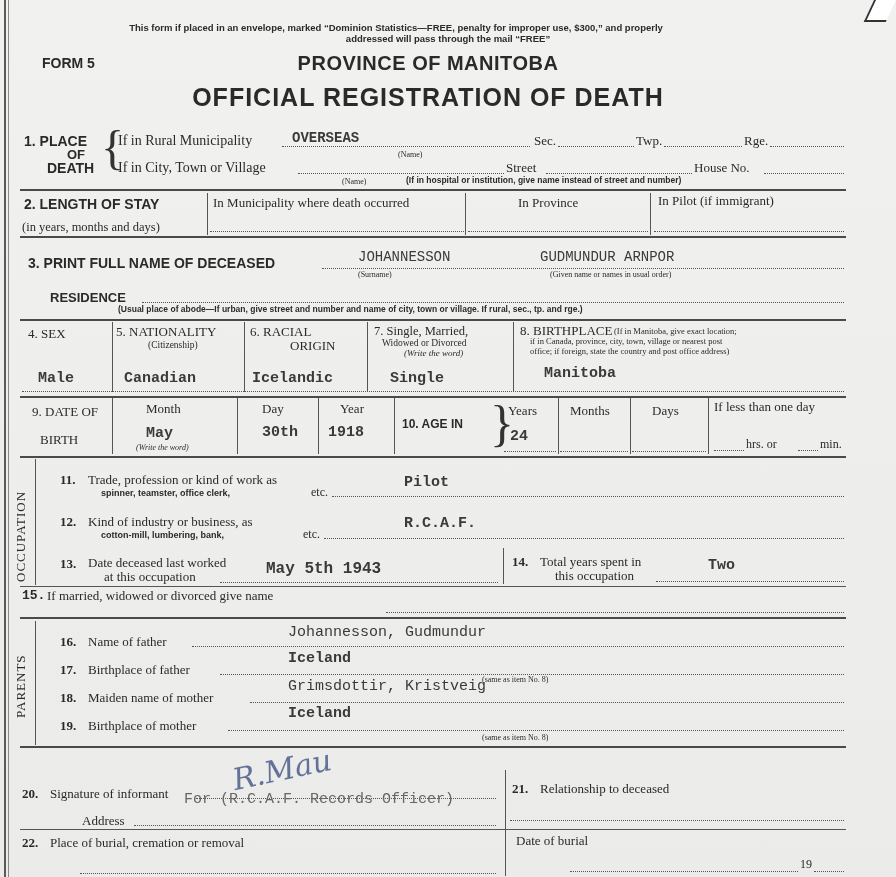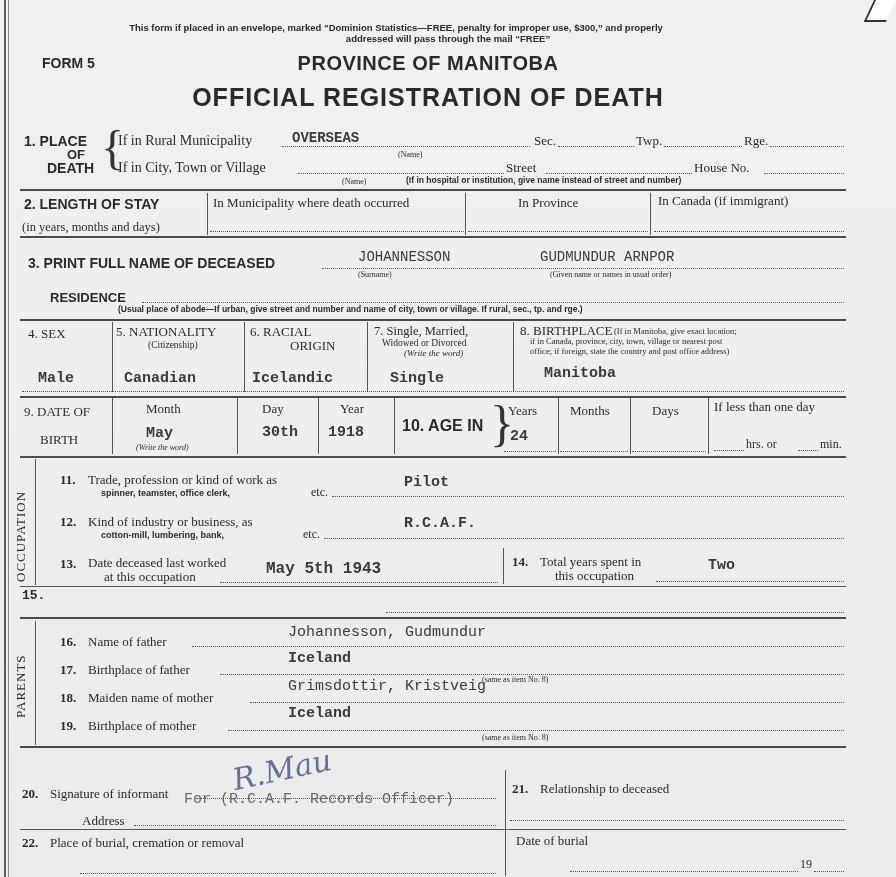--- a/index.html
+++ b/index.html
@@ -69,21 +69,21 @@
 
   <div class="hline" style="left:20px;top:189px;width:826px;"></div>
 
   <div class="abs sans bold" style="left:24px;top:196px;font-size:14px;">2. LENGTH OF STAY</div>
   <div class="abs" style="left:22px;top:220px;font-size:12.5px;">(in years, months and days)</div>
   <div class="vline" style="left:207px;top:193px;height:42px;"></div>
   <div class="abs" style="left:213px;top:195px;font-size:13px;">In Municipality where death occurred</div>
   <div class="vline" style="left:465px;top:193px;height:42px;"></div>
   <div class="abs" style="left:518px;top:195px;font-size:13px;">In Province</div>
   <div class="vline" style="left:650px;top:193px;height:42px;"></div>
-  <div class="abs" style="left:658px;top:193px;font-size:13px;">In Canada (if immigrant)</div>
+  <div class="abs" style="left:658px;top:193px;font-size:13px;">In Pilot (if immigrant)</div>
   <div class="dots" style="left:210px;top:231px;width:254px;"></div>
   <div class="dots" style="left:468px;top:231px;width:180px;"></div>
   <div class="dots" style="left:654px;top:231px;width:190px;"></div>
   <div class="hline" style="left:20px;top:236px;width:826px;"></div>
 
   <div class="abs sans bold" style="left:28px;top:255px;font-size:14px;">3. PRINT FULL NAME OF DECEASED</div>
   <div class="dots" style="left:322px;top:268px;width:522px;"></div>
   <div class="abs typed" style="left:358px;top:249px;font-size:14px;font-weight:normal;">JOHANNESSON</div>
   <div class="abs typed" style="left:540px;top:249px;font-size:14px;font-weight:normal;">GUDMUNDUR ARNPOR</div>
   <div class="abs tiny" style="left:358px;top:270px;">(Surname)</div>
@@ -112,34 +112,34 @@
   <div class="abs typed" style="left:390px;top:370px;font-size:15px;">Single</div>
   <div class="vline" style="left:513px;top:322px;height:70px;"></div>
   <div class="abs" style="left:520px;top:323px;font-size:13px;">8. BIRTHPLACE</div>
   <div class="abs" style="left:614px;top:326px;font-size:8.5px;">(If in Manitoba, give exact location;</div>
   <div class="abs" style="left:530px;top:336px;font-size:8.5px;">if in Canada, province, city, town, village or nearest post</div>
   <div class="abs" style="left:530px;top:346px;font-size:8.5px;">office; if foreign, state the country and post office address)</div>
   <div class="abs typed" style="left:544px;top:365px;font-size:15px;">Manitoba</div>
   <div class="dots" style="left:22px;top:391px;width:822px;"></div>
   <div class="hline" style="left:20px;top:396px;width:826px;"></div>
 
-  <div class="abs" style="left:24px;top:404px;font-size:13px;">9. DATE OF</div>
+  <div class="abs" style="left:32px;top:404px;font-size:13px;">9. DATE OF</div>
   <div class="abs" style="left:40px;top:432px;font-size:13px;">BIRTH</div>
   <div class="vline" style="left:112px;top:398px;height:56px;"></div>
   <div class="abs" style="left:146px;top:401px;font-size:13px;">Month</div>
   <div class="abs typed" style="left:146px;top:425px;font-size:15px;">May</div>
   <div class="abs" style="left:136px;top:443px;font-size:8px;font-style:italic;">(Write the word)</div>
   <div class="vline" style="left:237px;top:398px;height:56px;"></div>
   <div class="abs" style="left:262px;top:401px;font-size:13px;">Day</div>
   <div class="abs typed" style="left:262px;top:424px;font-size:15px;">30th</div>
   <div class="vline" style="left:318px;top:398px;height:56px;"></div>
   <div class="abs" style="left:340px;top:401px;font-size:13px;">Year</div>
   <div class="abs typed" style="left:328px;top:424px;font-size:15px;">1918</div>
   <div class="vline" style="left:394px;top:398px;height:56px;"></div>
-  <div class="abs sans bold" style="left:402px;top:417px;font-size:16px;">10. AGE IN</div>
+  <div class="abs sans bold" style="left:402px;top:417px;font-size:12px;">10. AGE IN</div>
   <div class="brace" style="left:490px;top:398px;font-size:50px;transform:scaleX(-1);">{</div>
   <div class="abs" style="left:508px;top:403px;font-size:13px;">Years</div>
   <div class="abs typed" style="left:510px;top:428px;font-size:15px;">24</div>
   <div class="vline" style="left:558px;top:398px;height:56px;"></div>
   <div class="abs" style="left:570px;top:403px;font-size:13px;">Months</div>
   <div class="vline" style="left:630px;top:398px;height:56px;"></div>
   <div class="abs" style="left:652px;top:403px;font-size:13px;">Days</div>
   <div class="vline" style="left:708px;top:398px;height:56px;"></div>
   <div class="abs" style="left:714px;top:399px;font-size:13px;">If less than one day</div>
   <div class="dots" style="left:714px;top:450px;width:30px;"></div>
@@ -175,20 +175,21 @@
   <div class="abs typed" style="left:266px;top:560px;font-size:16px;">May 5th 1943</div>
   <div class="vline" style="left:503px;top:548px;height:36px;"></div>
   <div class="abs bold" style="left:512px;top:554px;font-size:13px;">14.</div>
   <div class="abs" style="left:540px;top:554px;font-size:13px;">Total years spent in</div>
   <div class="abs" style="left:555px;top:568px;font-size:13px;">this occupation</div>
   <div class="dots" style="left:656px;top:581px;width:188px;"></div>
   <div class="abs typed" style="left:708px;top:557px;font-size:15px;">Two</div>
   <div class="hline1" style="left:20px;top:586px;width:826px;"></div>
 
   <div class="abs bold" style="left:22px;top:588px;font-size:13px;font-family:Liberation Mono, monospace;">15.</div>
+  <div class="abs" style="left:47px;top:588px;font-size:13px;">If married, widowed or divorced give name</div>
   <div class="dots" style="left:386px;top:612px;width:458px;"></div>
   <div class="hline" style="left:20px;top:617px;width:826px;"></div>
 
   <div class="vline" style="left:35px;top:621px;height:124px;"></div>
   <div class="vtext" style="left:13px;top:718px;">PARENTS</div>
 
   <div class="abs bold" style="left:60px;top:634px;font-size:13px;">16.</div>
   <div class="abs" style="left:88px;top:634px;font-size:13px;">Name of father</div>
   <div class="dots" style="left:192px;top:646px;width:652px;"></div>
   <div class="abs typed" style="left:288px;top:624px;font-size:15px;font-weight:normal;">Johannesson, Gudmundur</div>

